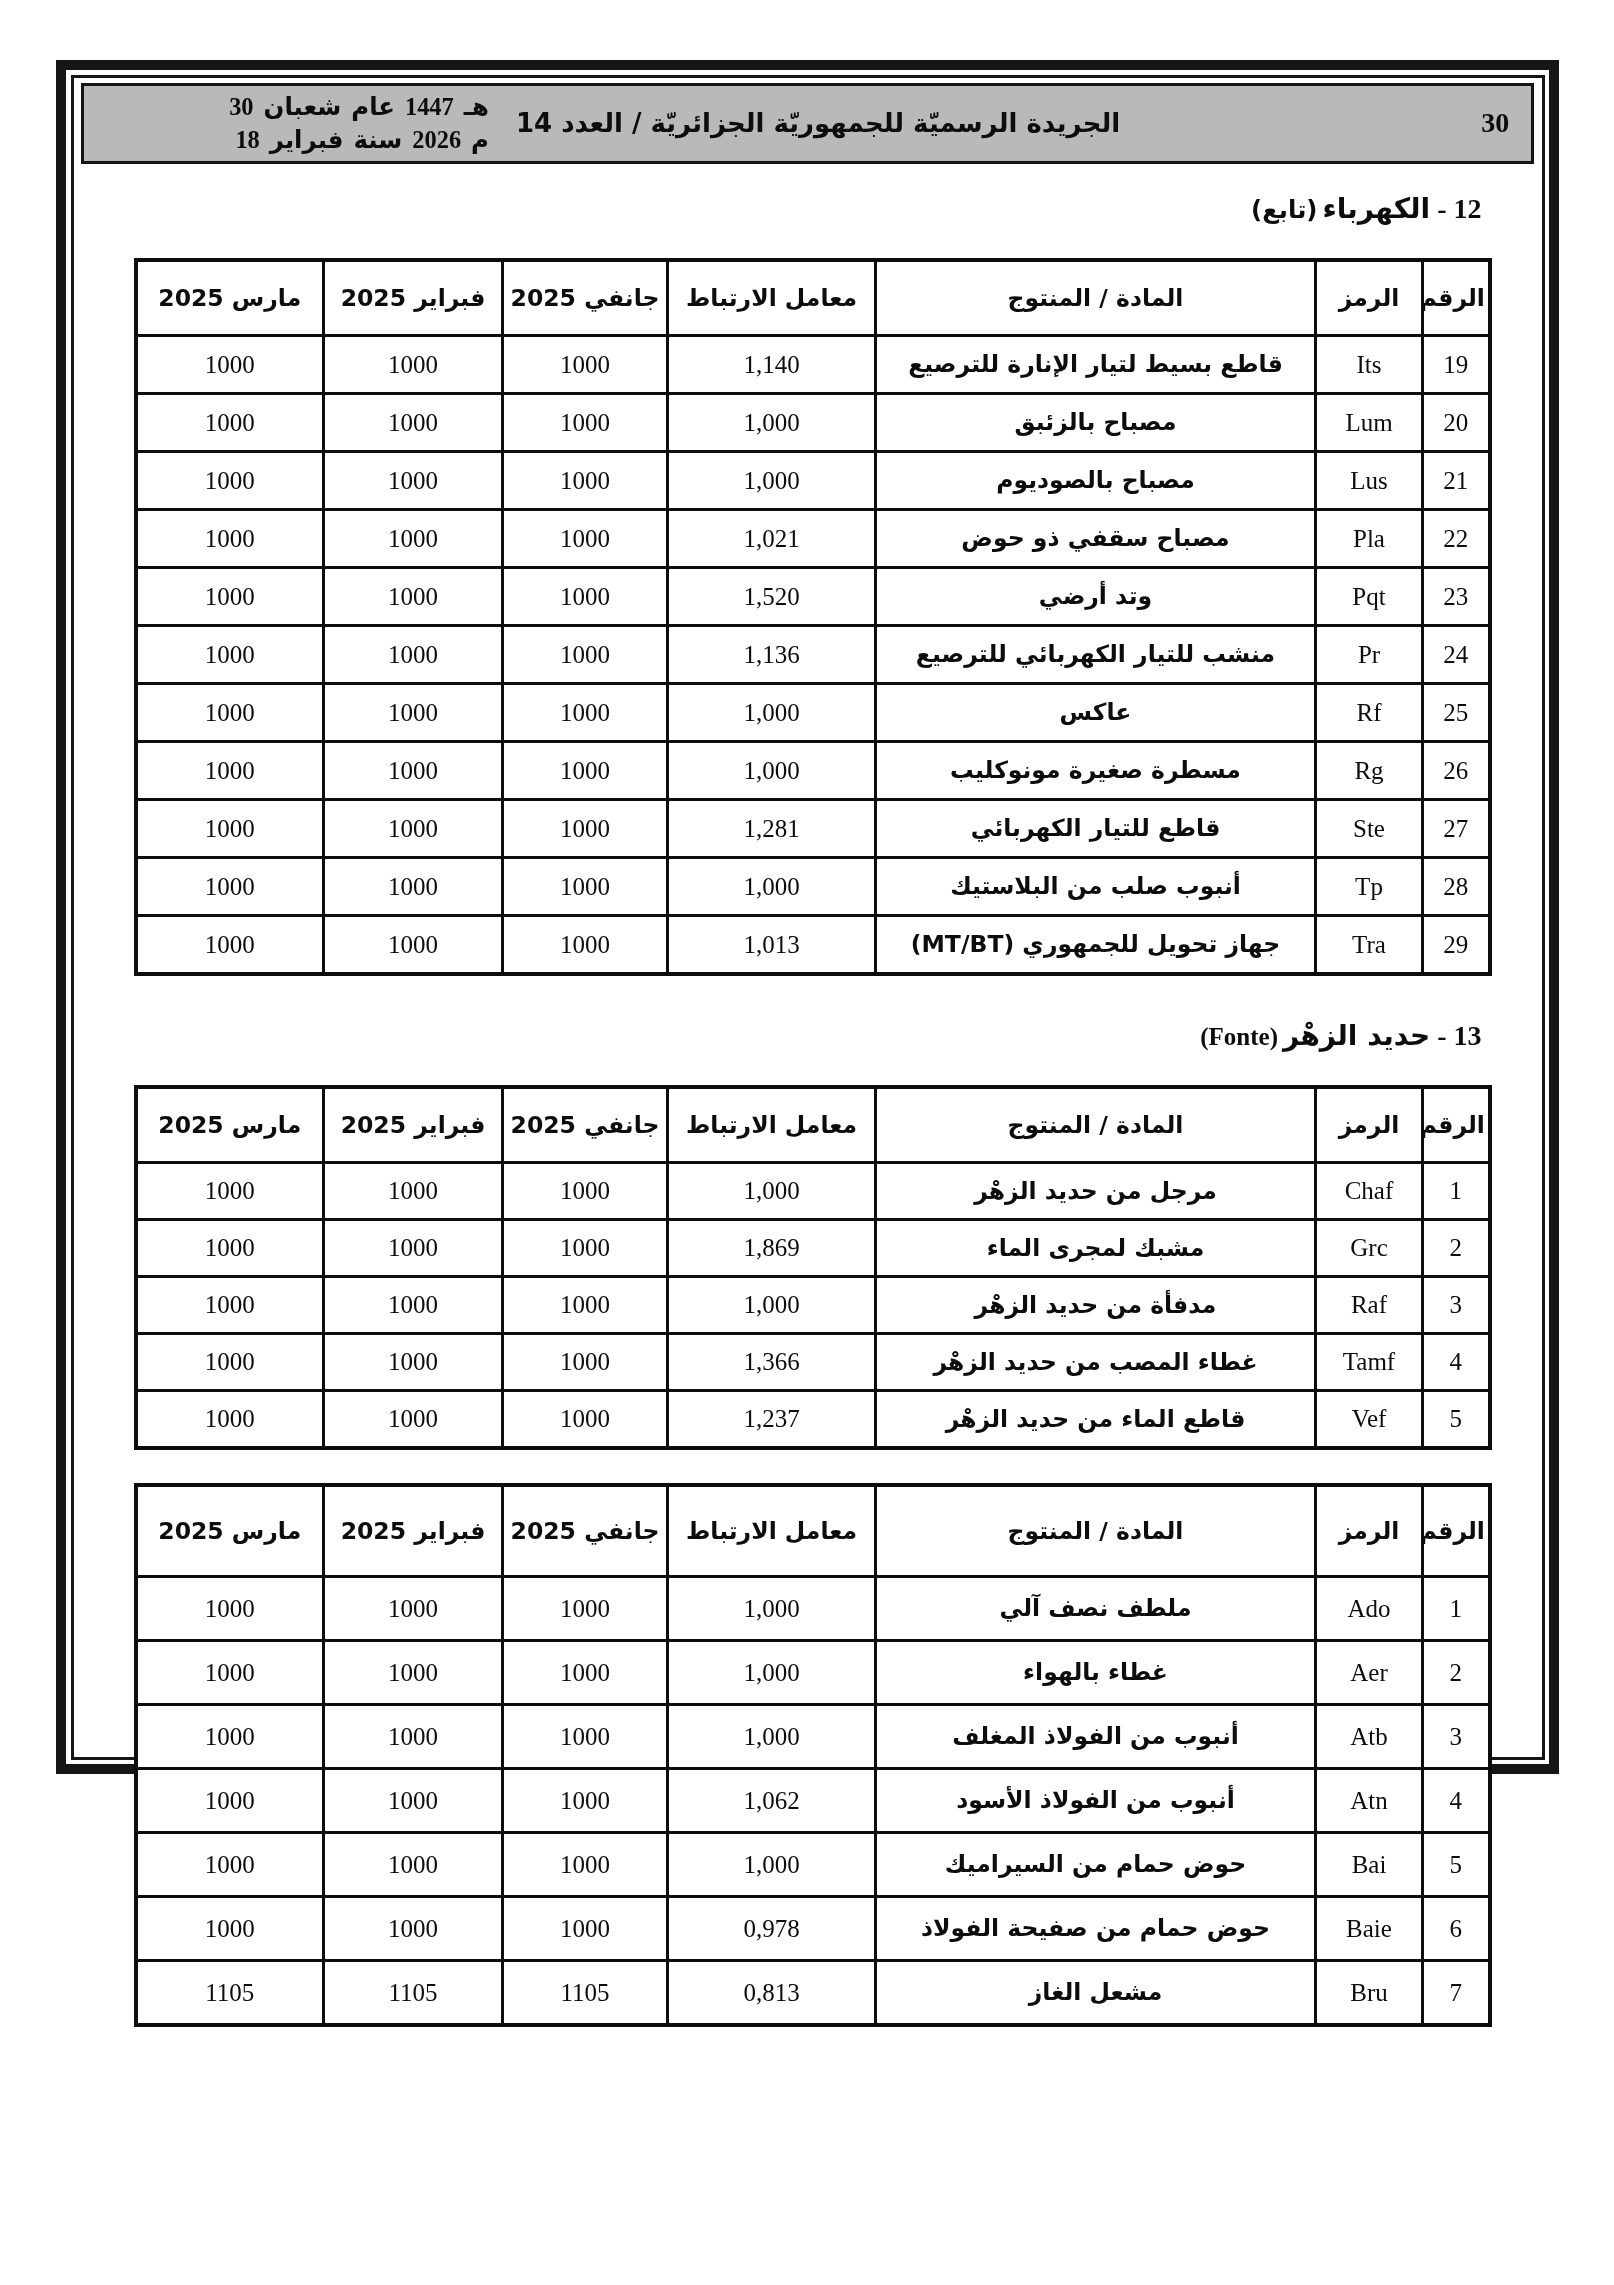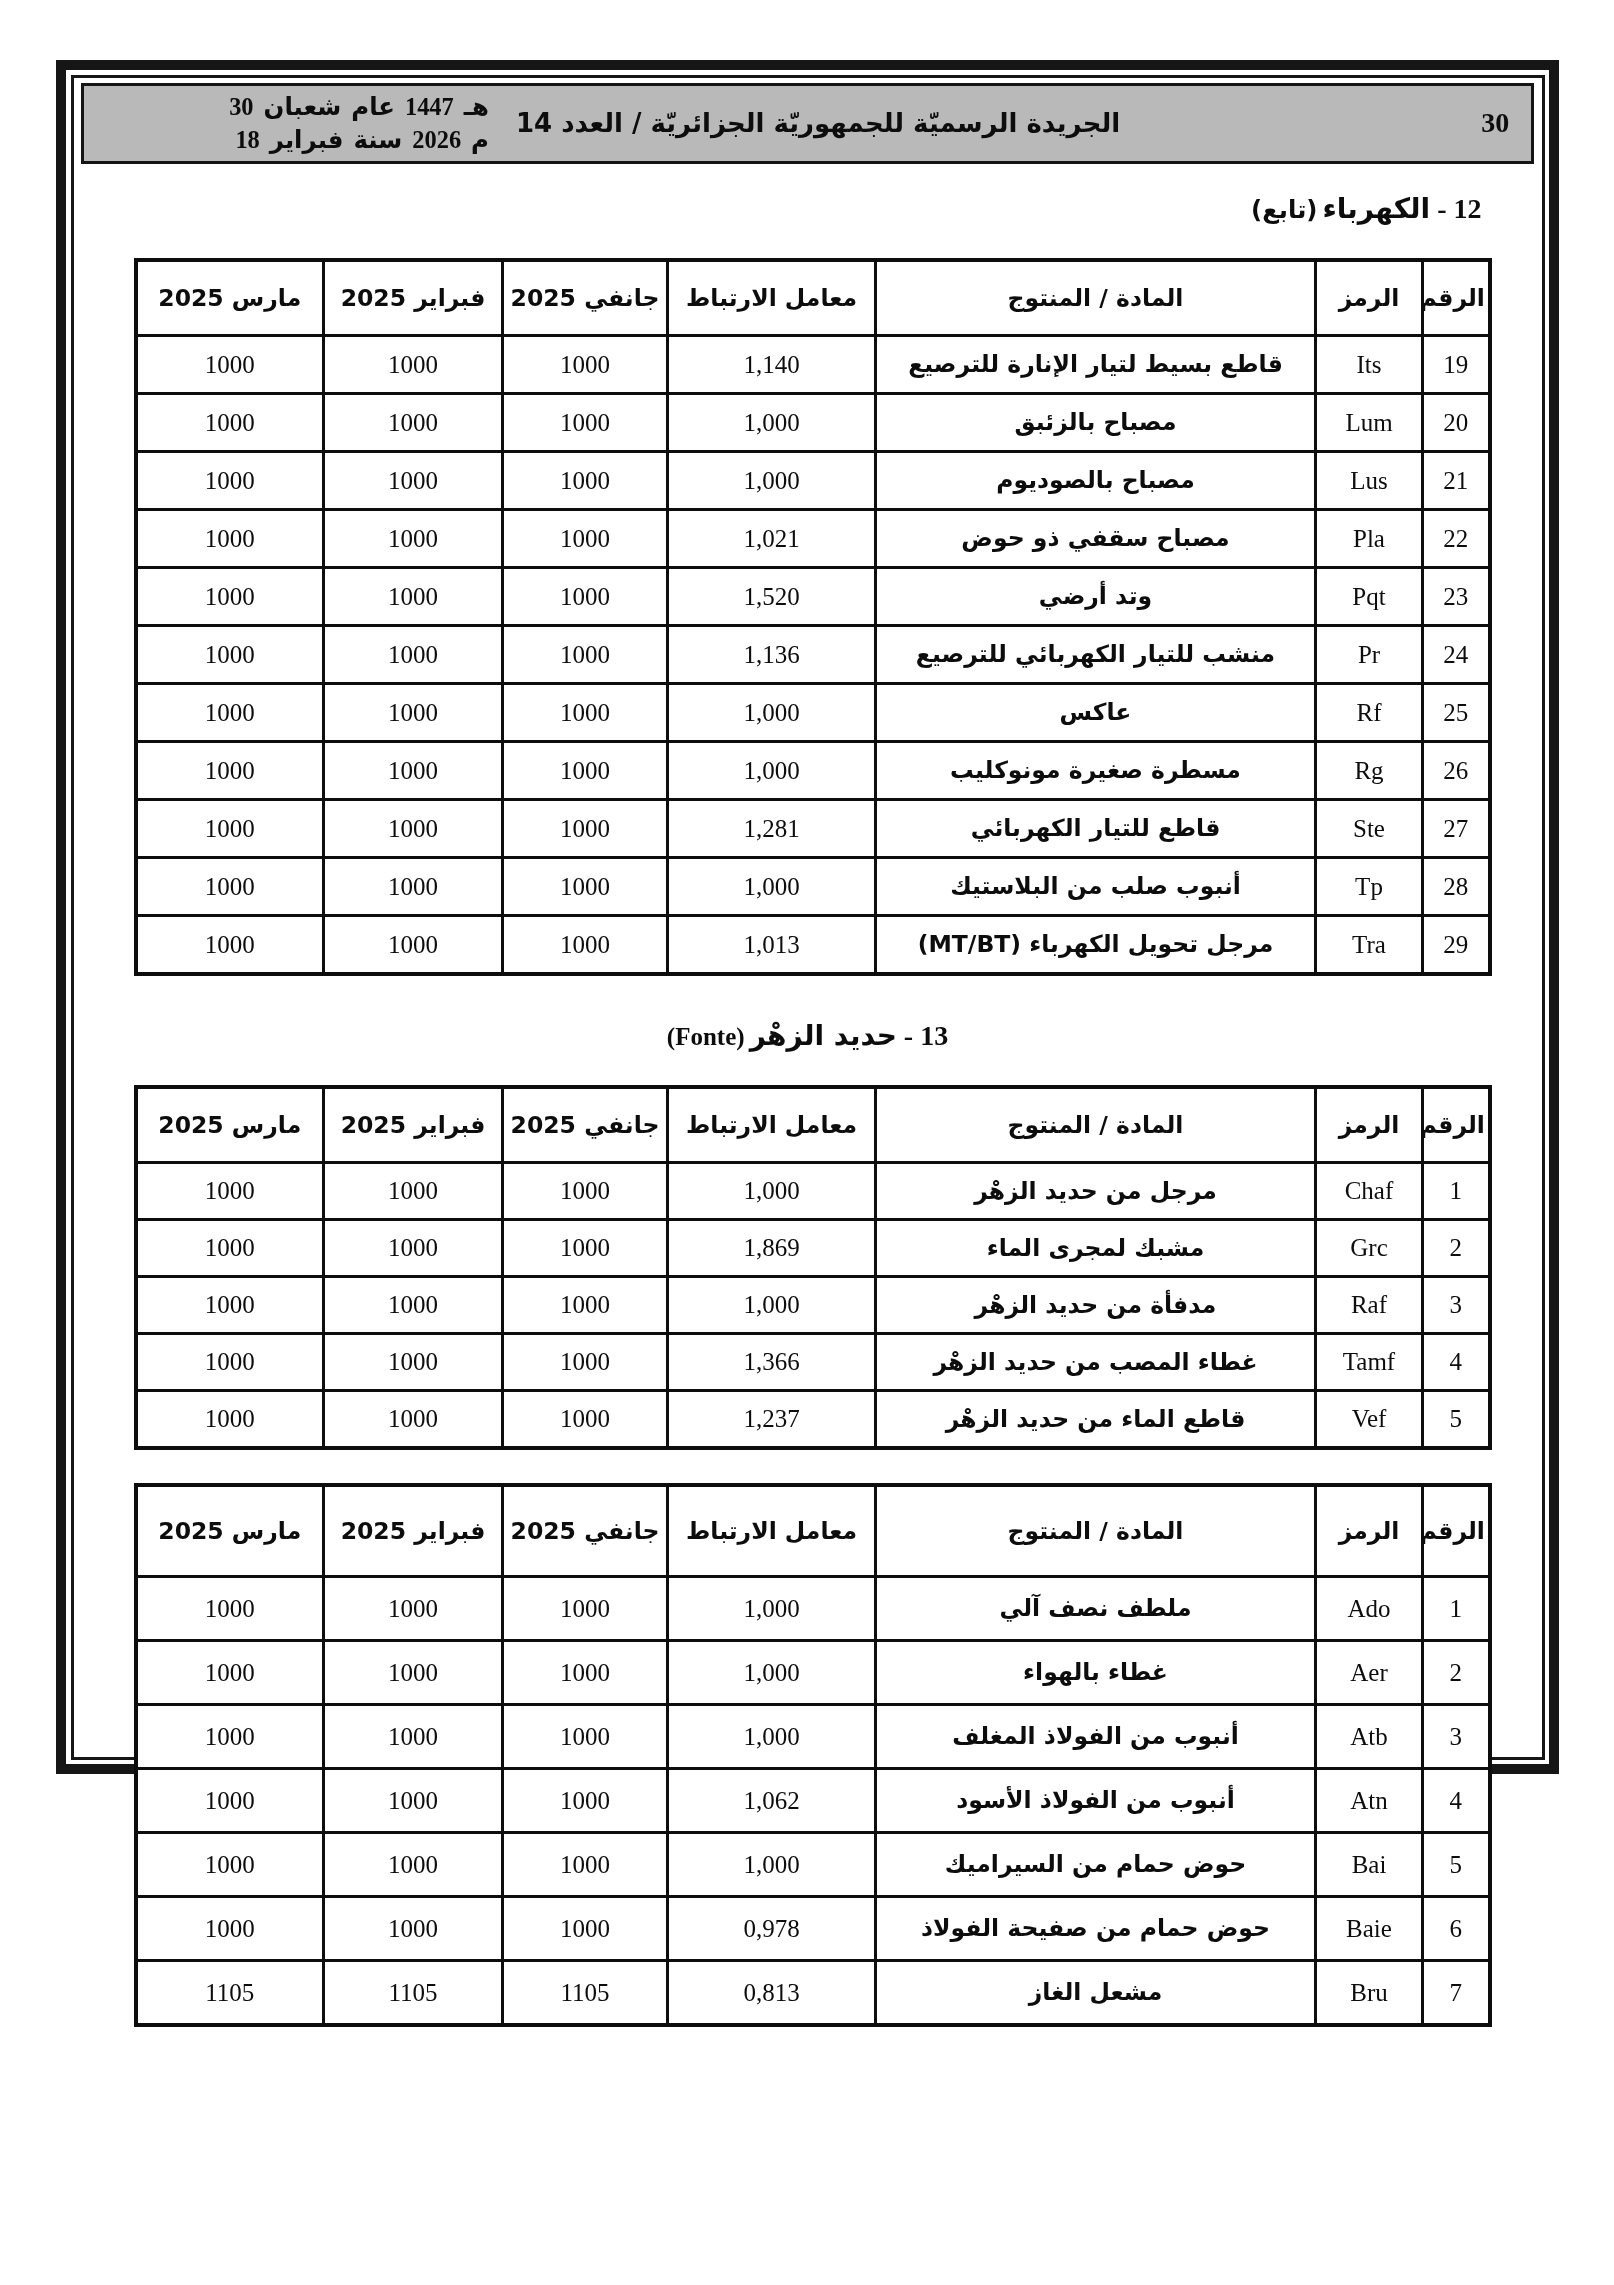--- a/index.html
+++ b/index.html
@@ -41,21 +41,21 @@
   #content{padding:0 60px 0 60px;}
   .section-title{
     direction:rtl;text-align:right;margin:0;
     font-weight:bold;white-space:nowrap;
   }
   .section-title .st-num{font-family:"Liberation Serif","DejaVu Serif",serif;font-size:28px;}
   .st-name{font-size:28px;}
   .st-suffix{font-size:24.4px;}
   .st-suffix.latin{font-family:"Liberation Serif","DejaVu Serif",serif;font-size:25px;}
   .sec-12 .section-title{margin-top:28px;}
-  .sec-13 .section-title{margin-top:43px;text-align:center;}
+  .sec-13 .section-title{margin-top:43px;}
   .sec-14 .section-title{margin-top:40px;}
   table.data-table{
     direction:rtl;border-collapse:collapse;table-layout:fixed;
     width:1347px;margin-top:33px;background:#ffffff;
     border:4.5px solid #0d0d0d;
   }
   .data-table th,.data-table td{
     border:3.6px solid #0d0d0d;box-sizing:border-box;
     text-align:center;vertical-align:middle;overflow:hidden;
   }
@@ -213,21 +213,21 @@
                 <td class="c-code">Tp</td>
                 <td class="c-prod">أنبوب صلب من البلاستيك</td>
                 <td class="c-coef">1,000</td>
                 <td class="c-val">1000</td>
                 <td class="c-val">1000</td>
                 <td class="c-val">1000</td>
               </tr>
               <tr>
                 <td class="c-num">29</td>
                 <td class="c-code">Tra</td>
-                <td class="c-prod">مرجل تحويل الكهرباء (MT/BT)</td>
+                <td class="c-prod">جهاز تحويل للجمهوري (MT/BT)</td>
                 <td class="c-coef">1,013</td>
                 <td class="c-val">1000</td>
                 <td class="c-val">1000</td>
                 <td class="c-val">1000</td>
               </tr>
             </tbody>
           </table>
         </div>
         <div class="section sec-13">
           <div class="section-title" dir="rtl"><span class="st-num">13 - </span><span class="st-name">حديد الزهْر</span> <span class="st-suffix latin">(Fonte)</span></div>

